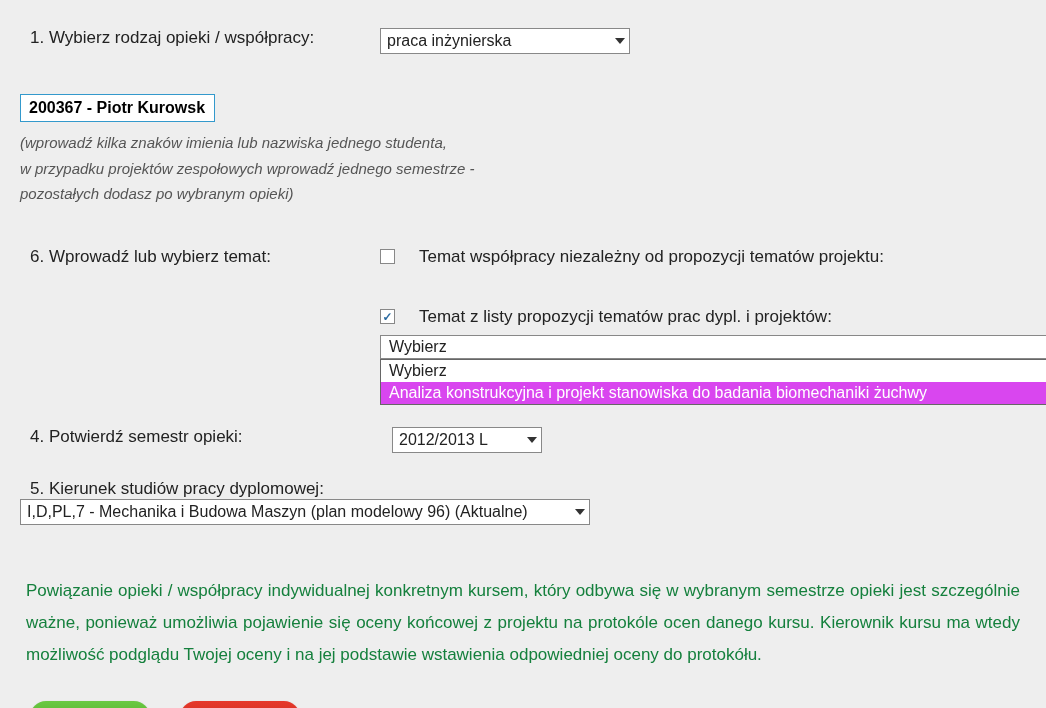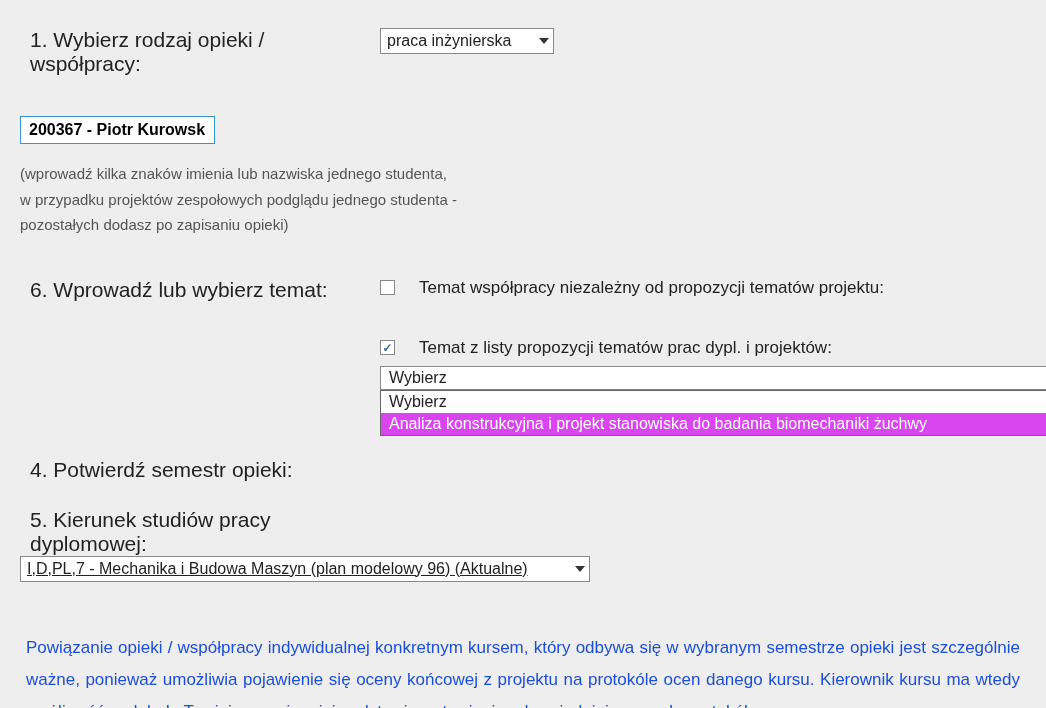--- a/index.html
+++ b/index.html
@@ -22,57 +22,58 @@
     }
     .form-row.first {
       margin-top: 18px;
     }
     .label-col {
       width: 360px;
       flex-shrink: 0;
       padding-left: 10px;
     }
     .label-col .num-label {
-      font-size: 21px;
+      font-size: 17px;
       color: #222;
     }
     .field-col {
       flex: 1;
     }
     .dropdown {
       display: inline-flex;
       align-items: center;
       justify-content: space-between;
       background: #fff;
       border: 1px solid #888;
       padding: 2px 4px 2px 6px;
       font-size: 16px;
       height: 26px;
       cursor: pointer;
     }
     .dropdown .caret {
       margin-left: 10px;
       display: inline-block;
     }
-    .dropdown.supervision-type { width: 174px; }
+    .dropdown.supervision-type { width: 250px; }
     .dropdown.semester { width: 150px; }
-    .dropdown.study-field { width: 570px; text-decoration: underline; }
+    .dropdown.study-field { width: 570px; }
     .input-student {
       border: 1px solid #3399cc;
       background: #fff;
       font-weight: bold;
       font-size: 16px;
       padding: 3px 8px;
       width: 195px;
       height: 28px;
     }
     .hint-text {
+      font-style: italic;
       color: #555;
       font-size: 15px;
-      margin-top: 17px;
+      margin-top: 8px;
       line-height: 1.7;
     }
     .checkbox-line {
       display: flex;
       align-items: center;
       gap: 24px;
       font-size: 17px;
     }
     .checkbox-box {
       width: 15px;
@@ -132,21 +133,21 @@
     }
     .topic-option.highlight {
       background: #d946ef;
       color: #fff;
     }
     .info-paragraph {
       margin-top: 50px;
       font-size: 17px;
       line-height: 1.9;
       text-align: justify;
-      color: #1d4ed8;
+      color: #15803d;
       padding: 0 6px;
     }
     .button-row {
       margin-top: 30px;
       display: flex;
       gap: 30px;
       padding-left: 10px;
     }
     .btn {
       border: none;
@@ -186,22 +187,22 @@
       </span>
     </div>
   </div>
 </div>
 
 <div class="form-row" style="margin-top:40px;">
   <div class="field-col">
     <input type="text" class="input-student" value="200367 - Piotr Kurowski" style="">
     <div class="hint-text">
       <div>(wprowadź kilka znaków imienia lub nazwiska jednego studenta,</div>
-      <div>w przypadku projektów zespołowych podglądu jednego studenta -</div>
-      <div>pozostałych dodasz po zapisaniu opieki)</div>
+      <div>w przypadku projektów zespołowych wprowadź jednego semestrze -</div>
+      <div>pozostałych dodasz po wybranym opieki)</div>
     </div>
   </div>
 </div>
 
 <div class="form-row" style="margin-top:40px;">
   <div class="label-col">
     <span class="num-label">6. Wprowadź lub wybierz temat:</span>
   </div>
   <div class="field-col">
     <div class="checkbox-line">
@@ -230,20 +231,30 @@
         </div>
       </div>
     </div>
   </div>
 </div>
 
 <div class="form-row" style="gap:12px;">
   <div class="label-col">
     <span class="num-label">4. Potwierdź semestr opieki:</span>
   </div>
+  <div class="field-col">
+    <div class="dropdown semester">
+      <span>2012/2013 L</span>
+      <span class="caret">
+        <svg width="10" height="6">
+            <polygon points="0,0 10,0 5,6" fill="#333"></polygon>
+          </svg>
+      </span>
+    </div>
+  </div>
 </div>
 
 <div class="form-row" style="margin-top:26px;flex-direction:column;">
   <div class="label-col">
     <span class="num-label">5. Kierunek studiów pracy dyplomowej:</span>
   </div>
   <div class="field-col">
     <div class="dropdown study-field">
       <span>I,D,PL,7 - Mechanika i Budowa Maszyn (plan modelowy 96) (Aktualne)</span>
       <span class="caret">

